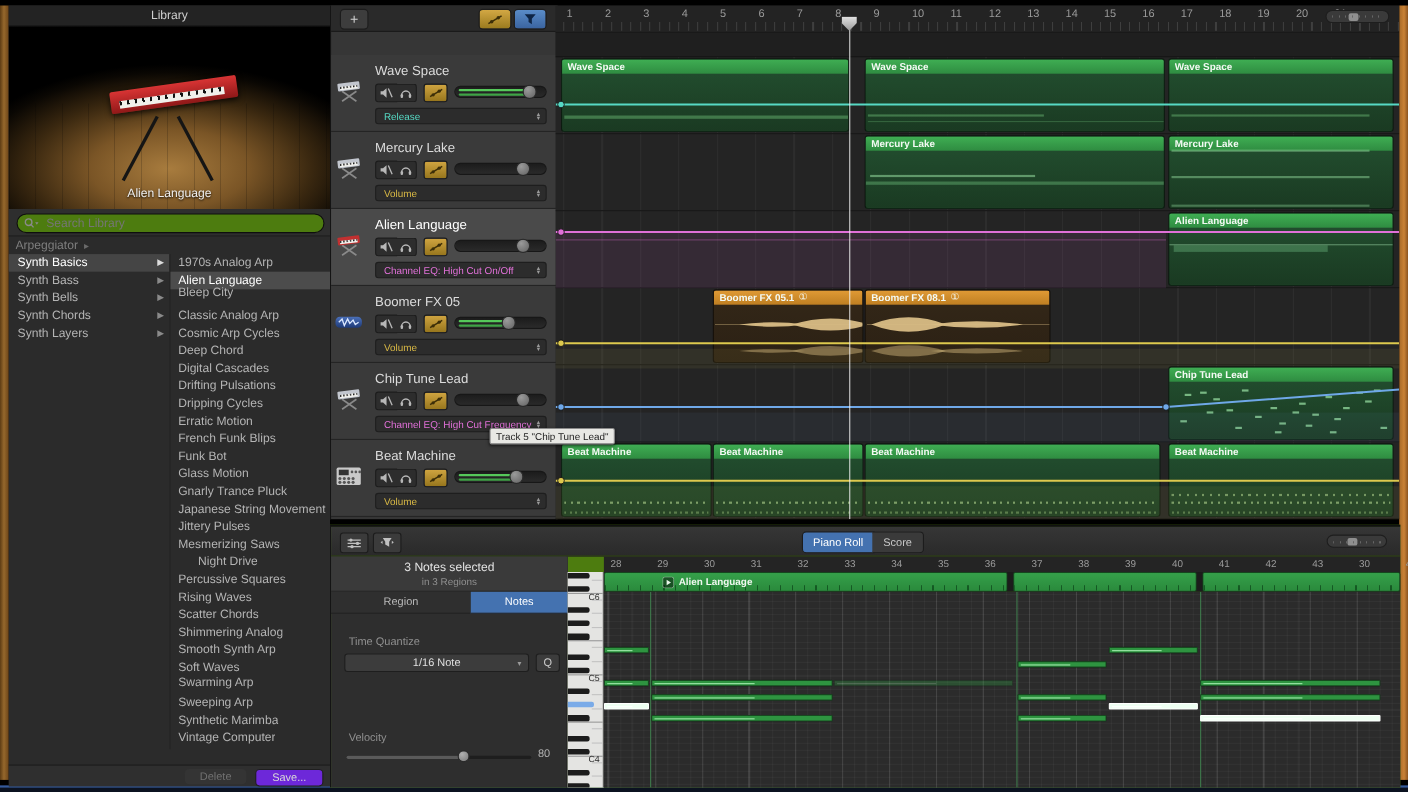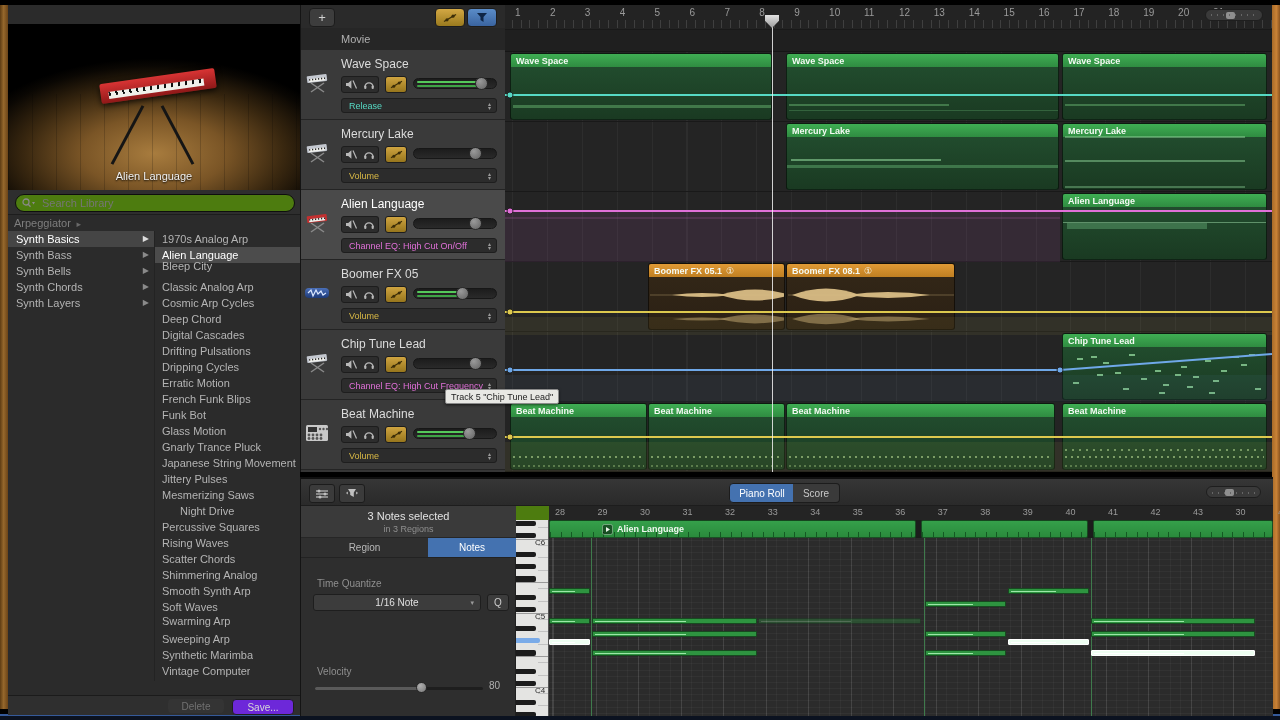--- a/index.html
+++ b/index.html
@@ -14,20 +14,23 @@
 </head>
 <body>
 
 <div id="app">
   <div class="abs" style="left:0;top:5;width:8px;height:709px;background:linear-gradient(90deg,#5d3c14,#96682c 45%,#6b4418);"></div>
   <div class="abs" style="left:1272px;top:5;width:8px;height:709px;background:linear-gradient(90deg,#a76a28,#c98236 55%,#8a5420);"></div>
   <div class="abs" style="left:0;top:0;width:1280px;height:5px;background:#000;"></div>
   <div class="abs" style="left:0;top:714px;width:1280px;height:6px;background:#0b1220;border-top:2px solid #355a9a;"></div>
 
   <div class="panel" id="library" style="left:8px;top:5px;width:292px;height:709px;background:#2b2b2b;">
+    <div class="abs" style="left:0;top:0;width:292px;height:18px;background:#232323;border-bottom:1px solid #161616;display:flex;align-items:center;justify-content:center;">
+      <span style="font-size:11px;color:#cfcfcf;">Library</span>
+    </div>
     <div class="abs" style="left:0;top:19px;width:292px;height:166px;background:radial-gradient(ellipse 190px 95px at 50% 78%, #a87c3e 0%, #7a5526 38%, #3a2810 68%, #0a0703 92%, #000 100%);overflow:hidden;">
       <div class="abs" style="left:0;top:70px;width:292px;height:96px;background:repeating-linear-gradient(90deg, rgba(0,0,0,0.25) 0 1px, transparent 1px 24px);opacity:.7;"></div>
       <div class="abs" style="left:118px;top:78px;width:3px;height:66px;background:#151515;transform:rotate(28deg);"></div>
       <div class="abs" style="left:168px;top:78px;width:3px;height:66px;background:#151515;transform:rotate(-28deg);"></div>
       <div class="abs" style="left:92px;top:52px;width:116px;height:20px;background:linear-gradient(180deg,#d83434,#8f1818);border-radius:2px;transform:rotate(-8deg);box-shadow:0 2px 6px rgba(0,0,0,.8);">
         <div class="abs" style="left:8px;top:9px;width:96px;height:7px;background:#f0f0ea;"></div>
         <div class="abs" style="left:8px;top:9px;width:96px;height:4px;background:repeating-linear-gradient(90deg,#111 0 2px,transparent 2px 7px);"></div>
       </div>
       <div style="position:absolute;left:0;top:146px;width:292px;text-align:center;font-size:11px;color:#f0f0f0;text-shadow:0 1px 2px #000;">Alien Language</div>
     </div>
@@ -178,23 +181,20 @@
             </svg>
           </span>
       </div>
       <div class="btn" style="position:absolute;left:166px;top:3px;width:28px;height:17px;background:linear-gradient(#5a8cc8,#3a64a0);border:1px solid #1c1c1c;">
         <span>
             <svg width="12" height="11" viewBox="0 0 12 11">
               <path d="M1 1 h10 L7.5 5 v5 L4.5 8 V5 Z" fill="#0e2545"></path>
             </svg>
           </span>
       </div>
-    </div>
-    <div class="abs" style="left:0;top:23px;width:205px;height:22px;background:#262626;border-bottom:1px solid #191919;display:flex;align-items:center;">
-      <span style="margin-left:40px;font-size:11px;color:#b0b0b0;">Movie</span>
     </div>
     <div class="abs" id="trackrows" style="left:0;top:45px;width:205px;">
         <div style="position: absolute; left: 0px; top: 0px; width: 205px; height: 70px; background: rgb(58, 58, 58); border-bottom: 1px solid rgb(36, 36, 36); box-sizing: border-box;">
           <div style="position: absolute; left: 2px; top: 22px; width: 30px; height: 24px;">
             <svg width="28" height="22" viewBox="0 0 28 22">
               <line x1="8" y1="11" x2="21" y2="20" stroke="#8a8a8a" stroke-width="1.5"></line>
               <line x1="21" y1="11" x2="8" y2="20" stroke="#8a8a8a" stroke-width="1.5"></line>
               <g transform="rotate(-7 14 7)">
                 <rect x="4" y="3" width="20" height="7" rx="1" fill="#c2c6ce"></rect>
                 <rect x="6" y="6.2" width="16" height="3" fill="#f2f2ee"></rect>

